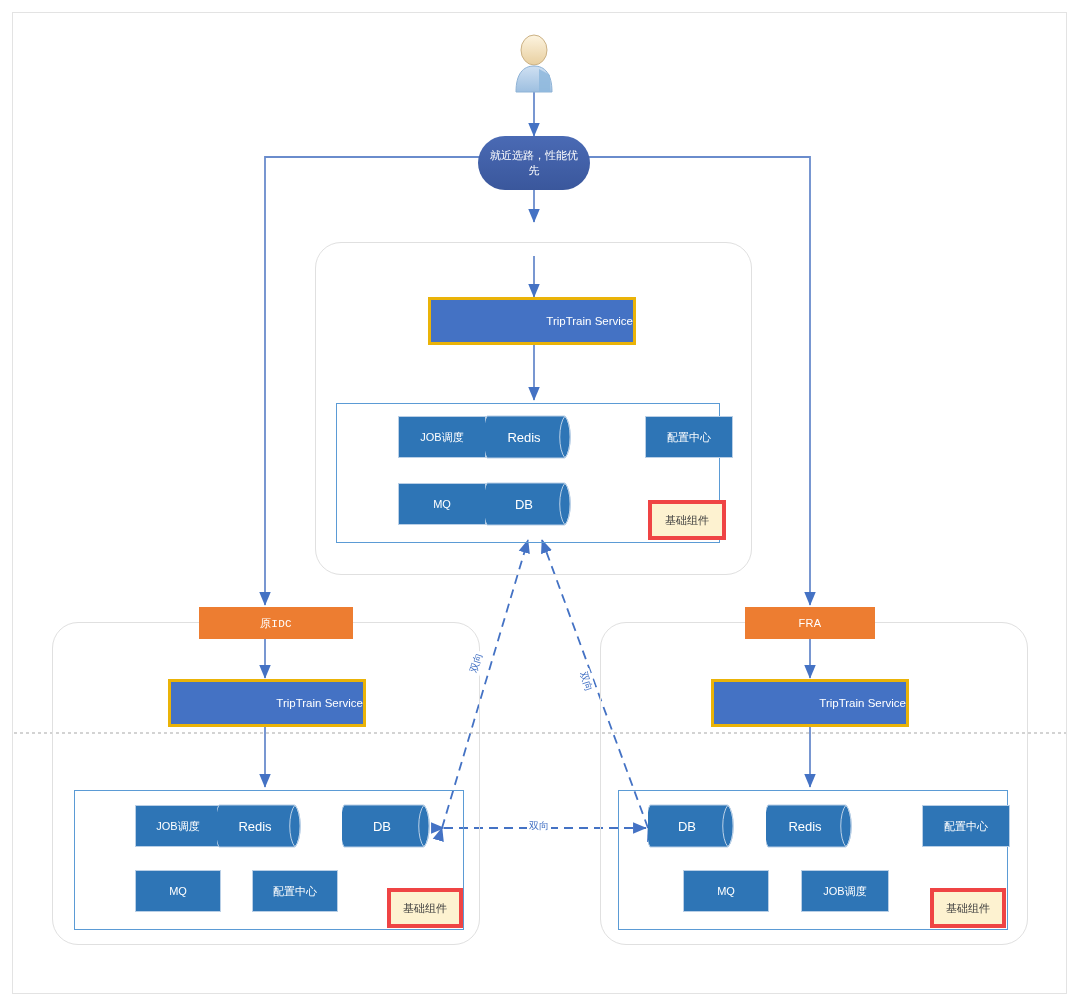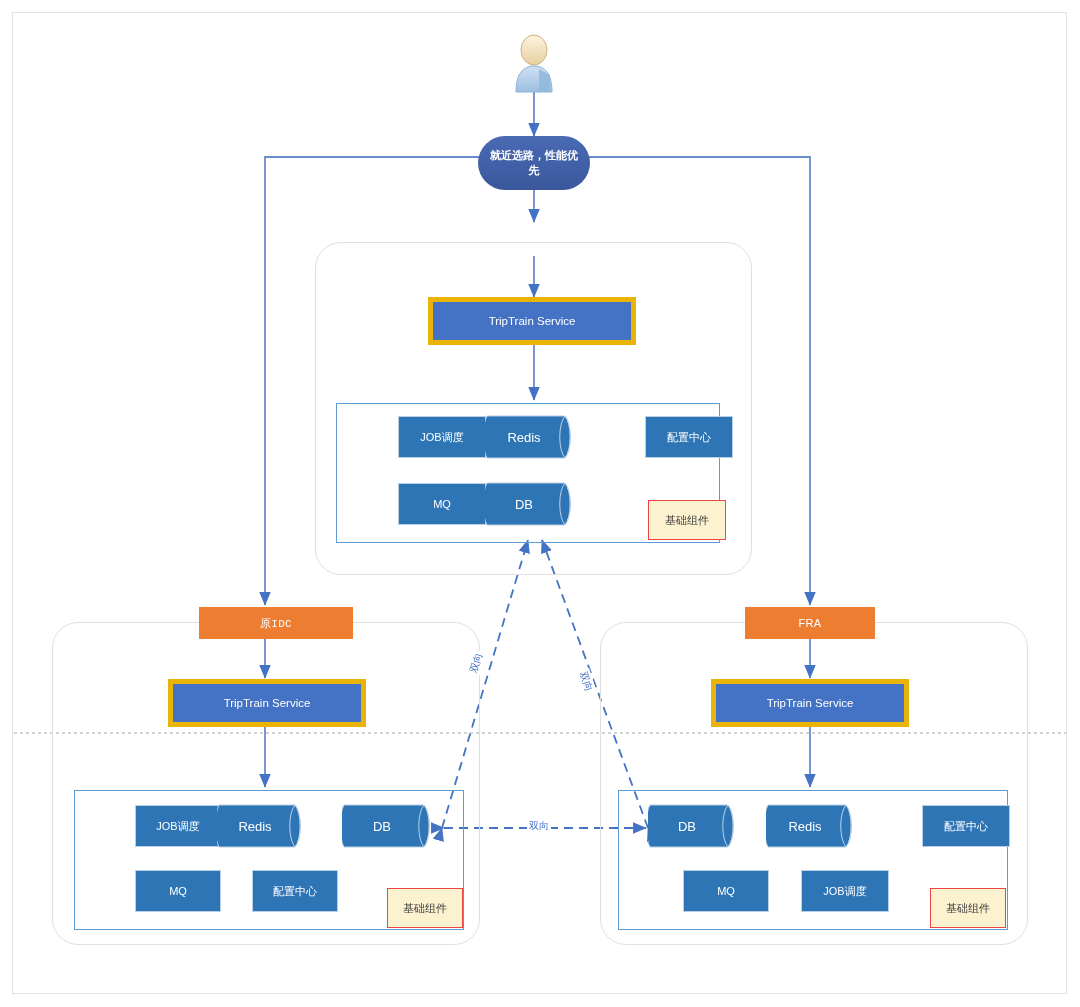--- a/index.html
+++ b/index.html
@@ -12,36 +12,36 @@
   
   .region{border:1px solid #e0e0e0;border-radius:26px;background:transparent;}
 
   
   .compframe{border:1px solid #5b9bd5;background:transparent;}
 
   
   .orange{background:#ed7d31;border:1px solid #ed7d31;color:#ffffff;display:flex;align-items:center;justify-content:center;font-size:11px;letter-spacing:.3px;}
 
   
-  .service{background:#4472c4;border:5px solid #eab308;color:#fff;display:flex;align-items:center;justify-content:center;font-size:11.5px;}
+  .service{background:#4472c4;border:3px solid #eab308;color:#fff;display:flex;align-items:center;justify-content:flex-end;font-size:11.5px;}
 
   
   .comp{background:#2e75b6;border:1px solid #b9cfe6;color:#fff;display:flex;align-items:center;justify-content:center;font-size:11px;margin-left:35px;}
 
   
   .cyl{position:absolute;}
   .cyl .shell{position:absolute;left:0;top:0;width:100%;height:100%;}
   .cyl .lbl{position:absolute;inset:0;display:flex;align-items:center;justify-content:center;color:#fff;font-size:13px;z-index:3;padding-right:16px;}
 
   
-  .legend{background:#fdf2d0;border:1px solid #ef4444;color:#3d3d3d;display:flex;align-items:center;justify-content:center;font-size:11px;}
+  .legend{background:#fdf2d0;border:4px solid #ef4444;color:#3d3d3d;display:flex;align-items:center;justify-content:center;font-size:11px;}
 
   
   .pill{background:#3f5fa8;border-radius:28px;color:#fff;display:flex;align-items:center;justify-content:flex-end;text-align:center;font-size:11px;line-height:1.35;padding:0 10px;
-        background-image:linear-gradient(180deg,#4a6ab4 0%,#3a579c 100%);font-weight:bold;}
+        background-image:linear-gradient(180deg,#4a6ab4 0%,#3a579c 100%);}
 
   
   svg.layer{position:absolute;left:0;top:0;width:1080px;height:1007px;pointer-events:none;}
   .dash-label{position:absolute;color:#4472c4;font-size:10px;background:#fff;padding:0 2px;white-space:nowrap;}
 </style>
 </head>
 <body>
 
 <div id="canvas">
   <div id="frame"></div>

